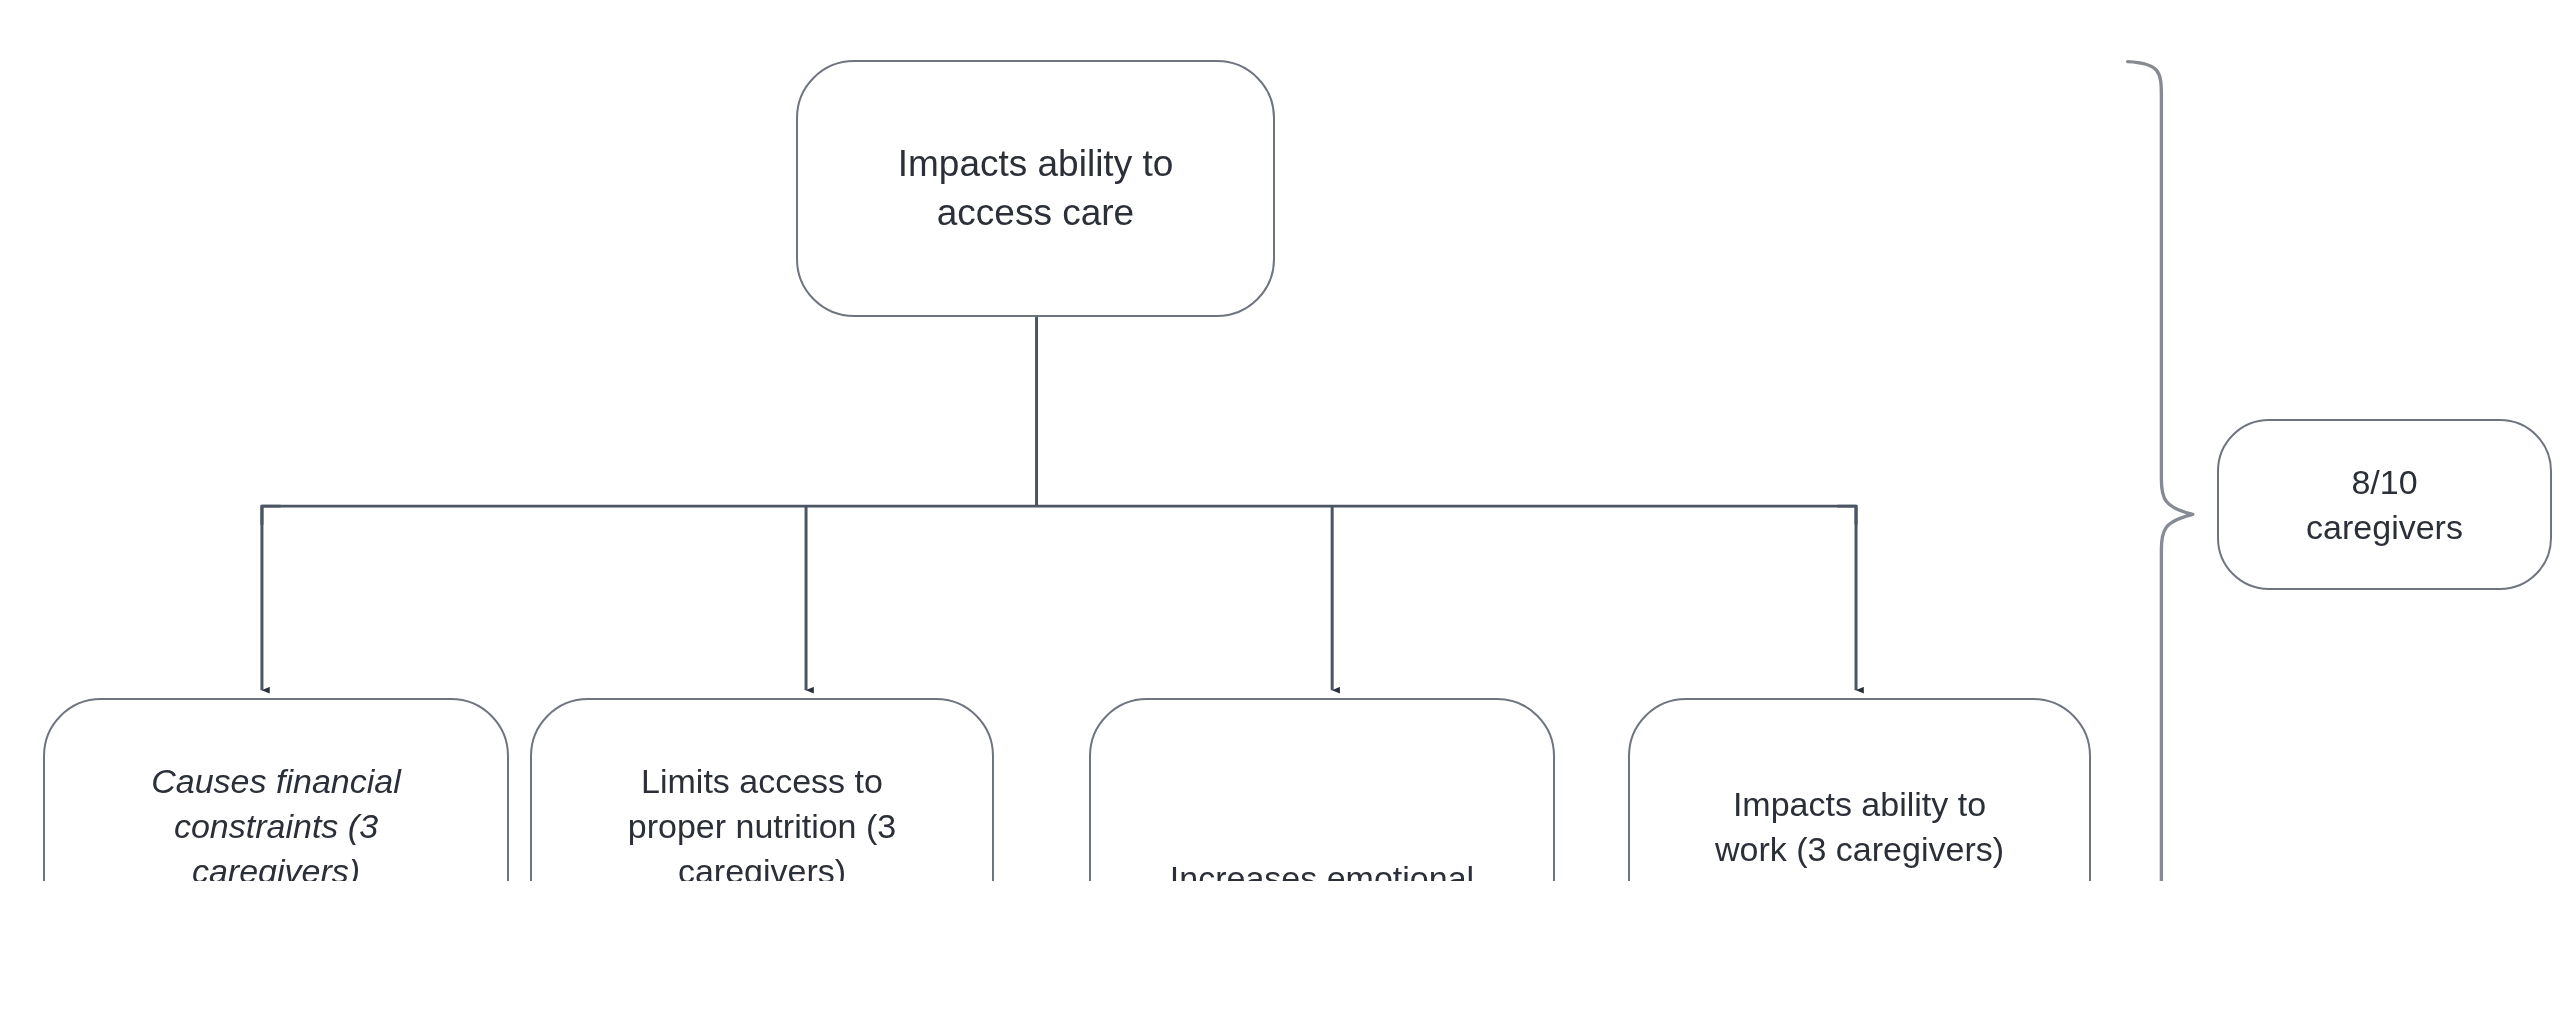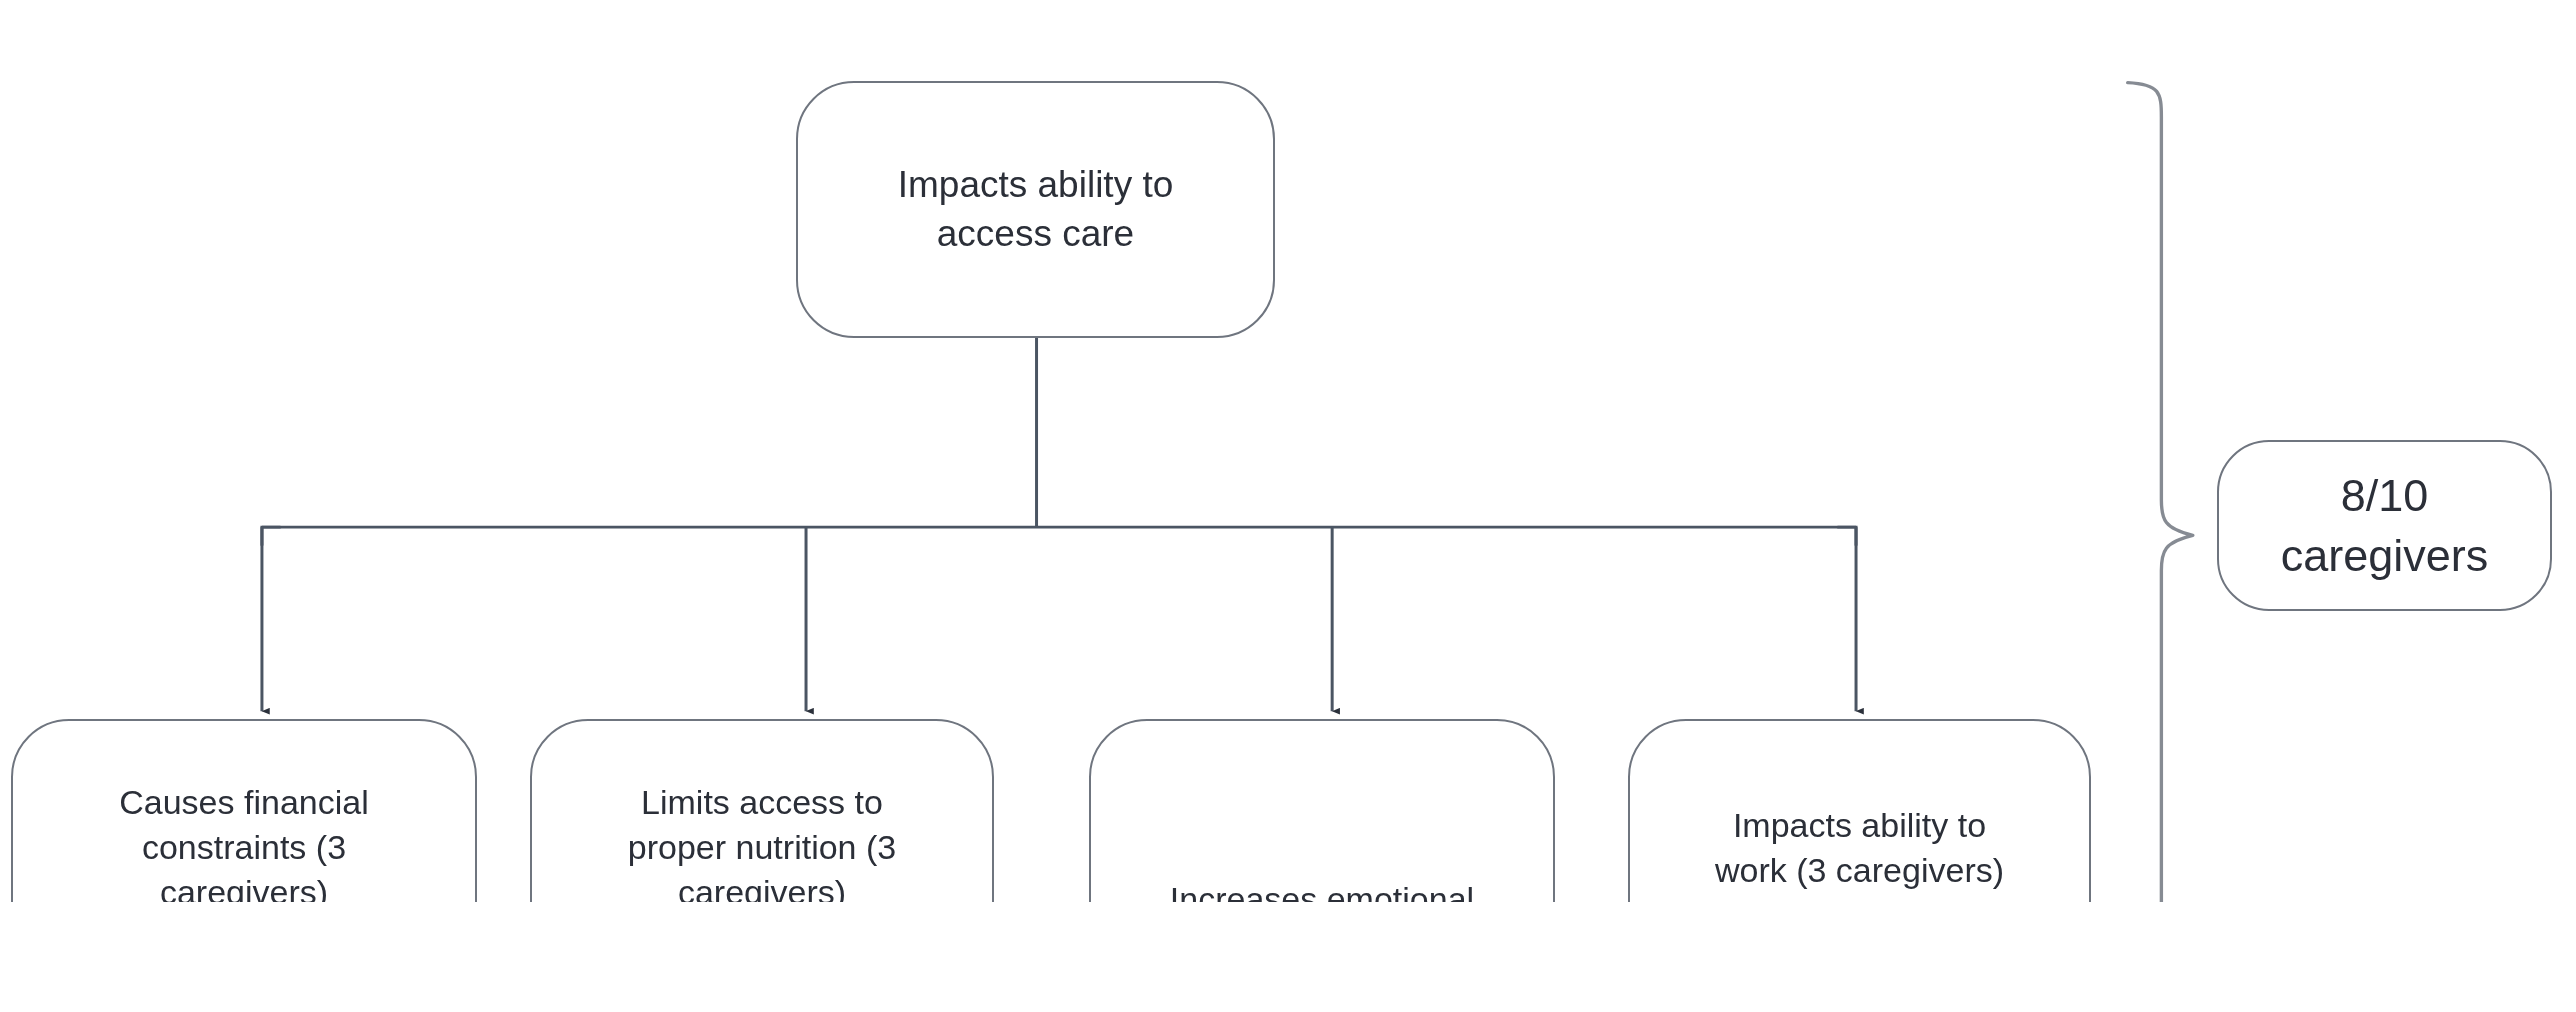--- a/index.html
+++ b/index.html
@@ -10,21 +10,20 @@
   }
   body {
     font-family: "Liberation Sans", "DejaVu Sans", sans-serif;
   }
   #diagram-root {
     position: relative;
     width: 2576px;
     height: 881px;
     background: #ffffff;
     overflow: hidden;
-    margin-top: 21px;
   }
   .svg-layer {
     position: absolute;
     left: 0;
     top: 0;
     width: 2576px;
     height: 1013px;
   }
   .node {
     position: absolute;
@@ -54,32 +53,32 @@
     border-radius: 58px;
     font-size: 37px;
   }
   
   .child-node {
     top: 698px;
     height: 257px;
     border-radius: 58px;
     font-size: 34px;
   }
-  #node-child-0 { left: 11px;   width: 466px; }
+  #node-child-0 { left: 43px;   width: 466px; font-style: italic; }
   #node-child-1 { left: 530px;  width: 464px; }
   #node-child-2 { left: 1089px; width: 466px; align-items: flex-end; }
   #node-child-3 { left: 1628px; width: 463px; }
   
   #node-badge {
     left: 2217px;
     top: 419px;
     width: 335px;
     height: 171px;
     border-radius: 52px;
-    font-size: 45px;
+    font-size: 34px;
     justify-content: flex-end;
   }
 </style>
 </head>
 <body>
 
 <div id="diagram-root">
 
   <svg class="svg-layer" viewBox="0 0 3442 1353">
     <defs>

